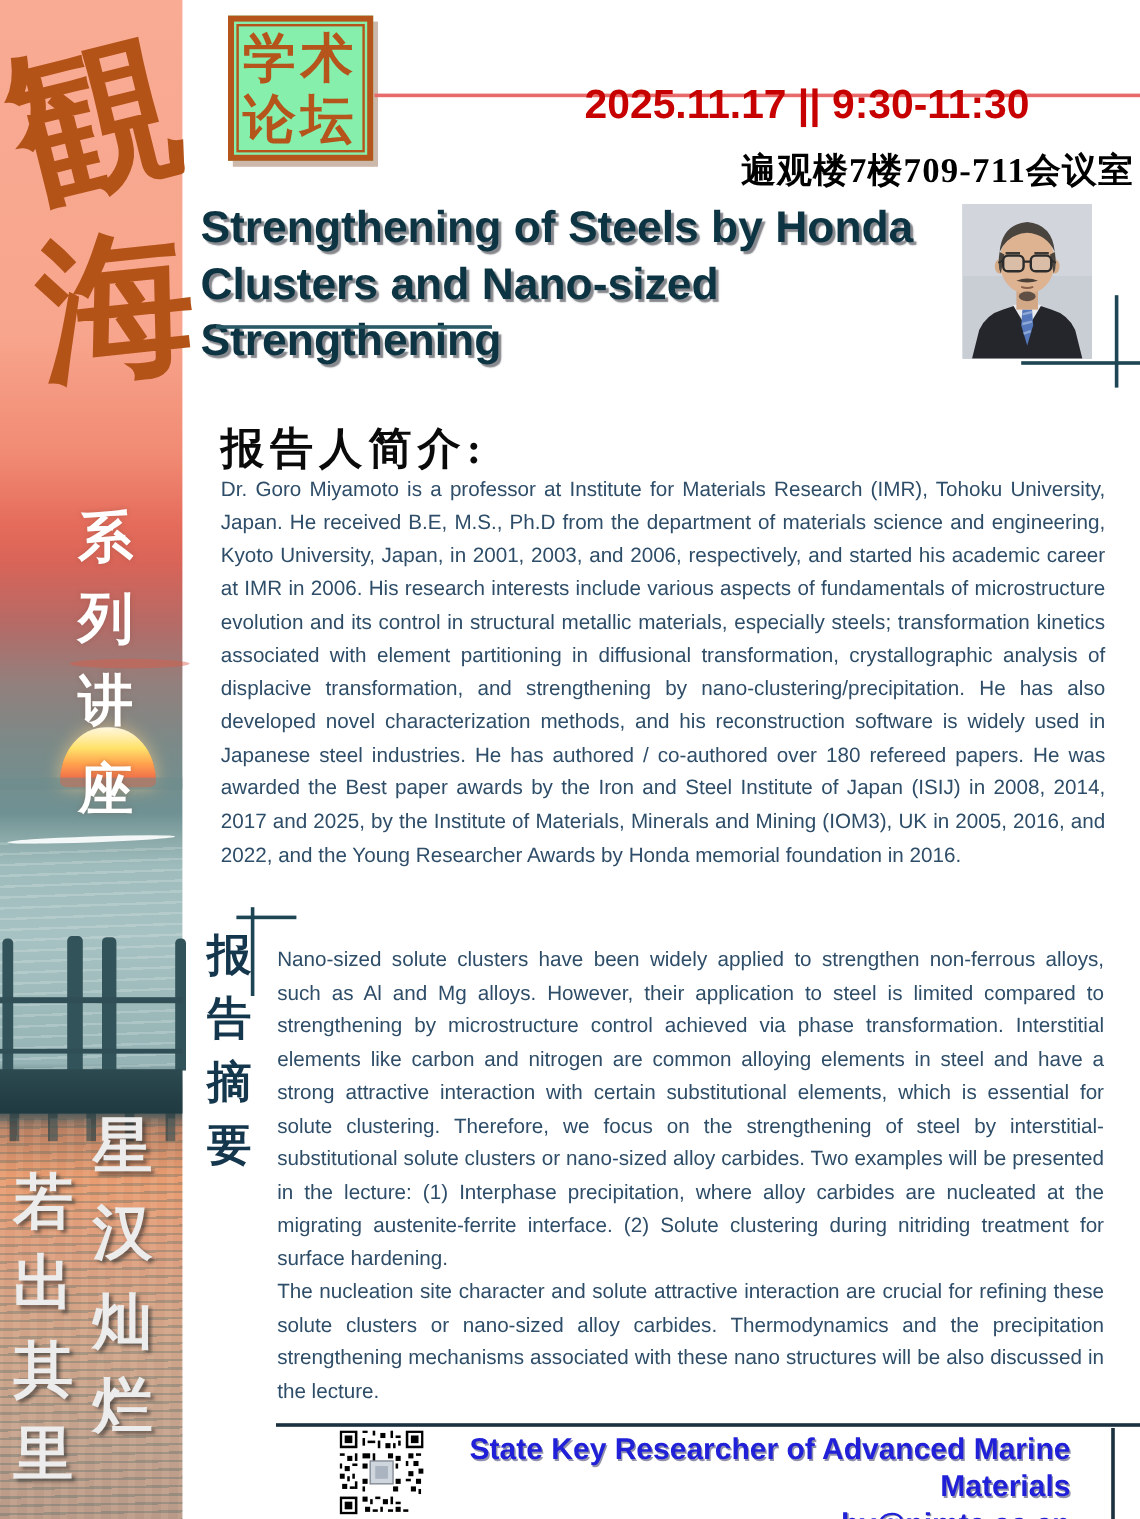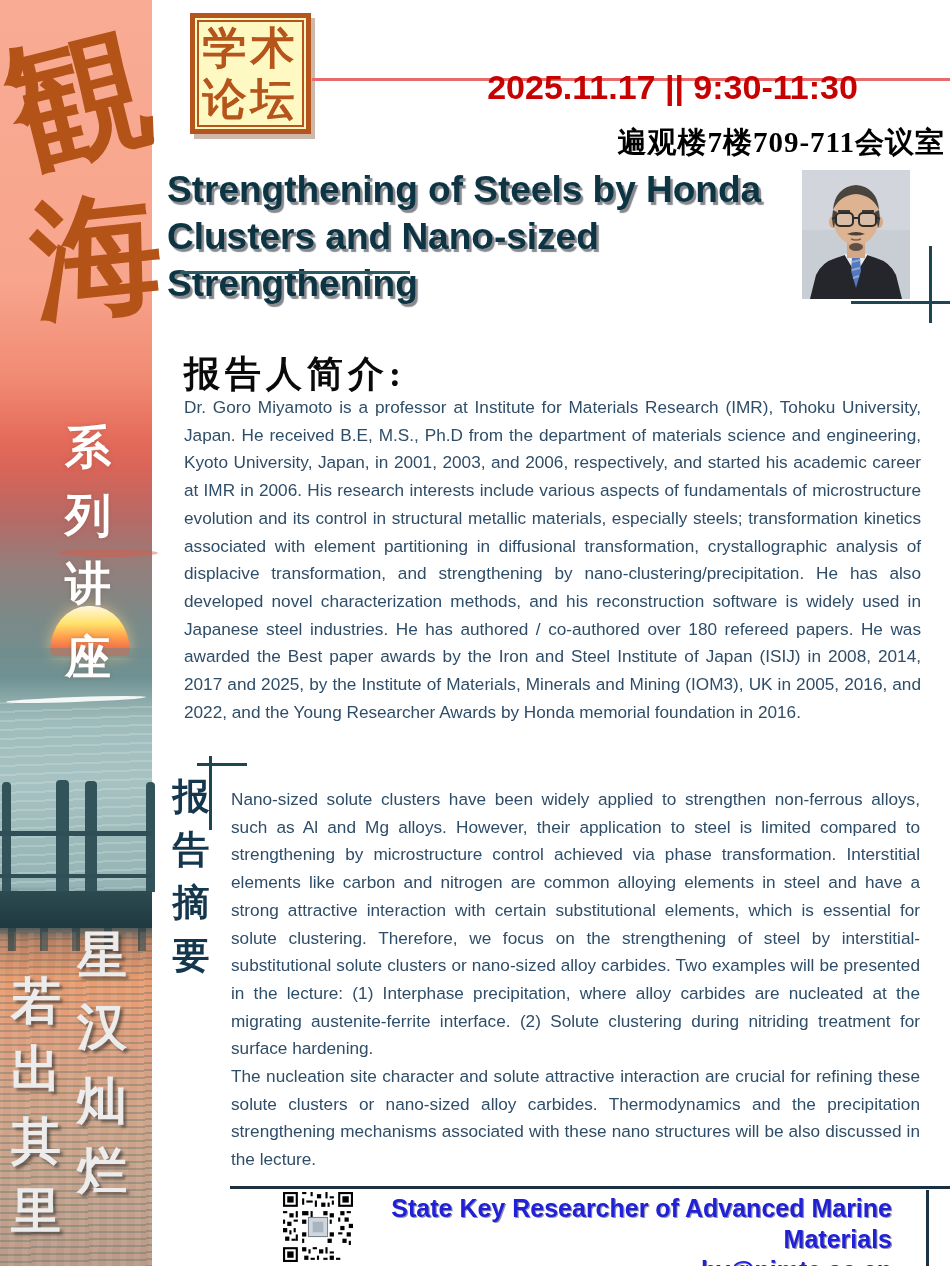--- a/index.html
+++ b/index.html
@@ -67,21 +67,21 @@
     text-shadow:0 0 4px rgba(120,80,60,0.35);
   }
   .poem-char {
     position:absolute; width:52px; text-align:center; font-size:50px; line-height:1;
     color:#ececec; font-weight:bold; font-family:"Liberation Serif", serif;
     text-shadow:3px 3px 3px rgba(40,40,40,0.55);
   }
   
   .forum-box {
     position:absolute; left:190px; top:13px; width:121px; height:121px;
-    background:#fef9c3; border:5px solid #b5541b;
+    background:#86efac; border:5px solid #b5541b;
     box-shadow:4px 5px 0 rgba(110,55,15,0.35);
   }
   .forum-box-inner {
     position:absolute; left:2px; top:2px; right:2px; bottom:2px;
     border:2px solid #b5541b; display:flex; flex-direction:column;
     align-items:center; justify-content:center;
   }
   .forum-line {
     font-size:44px; line-height:51px; color:#b5541b; font-weight:bold;
     font-family:"Liberation Serif", serif; letter-spacing:4px;

